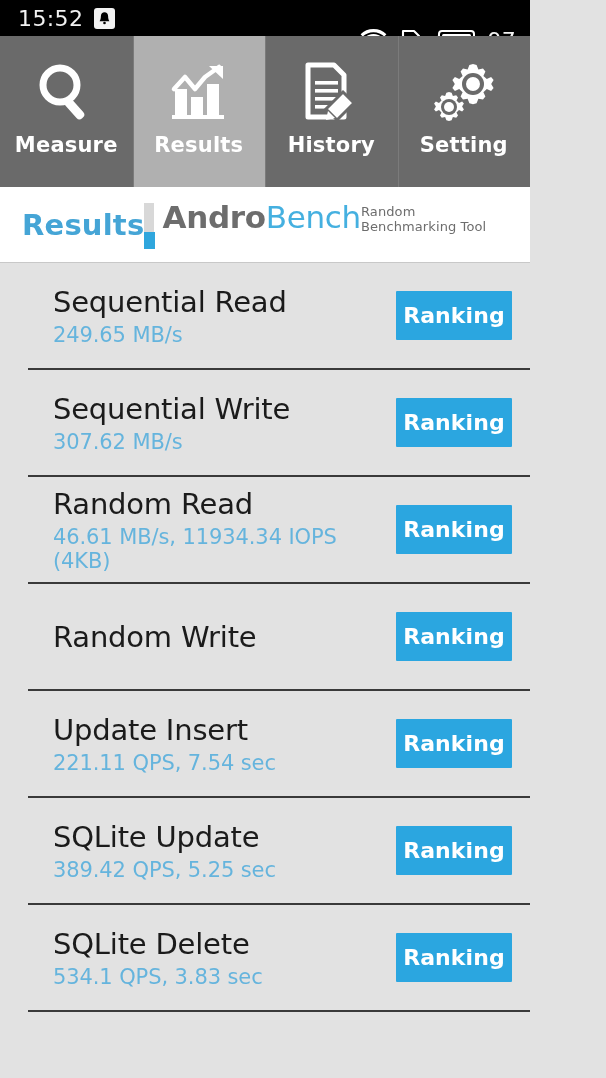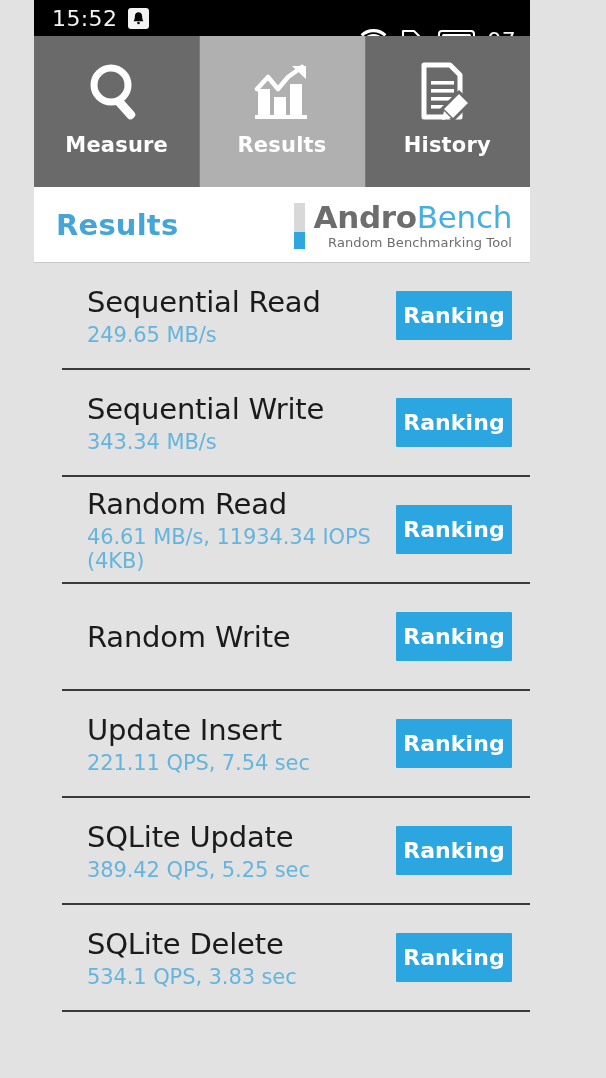--- a/index.html
+++ b/index.html
@@ -2,21 +2,21 @@
 <html><head>
 <meta charset="utf-8">
 <style>
   * { margin:0; padding:0; box-sizing:border-box; }
   html, body {
     width:606px; height:1078px;
     font-family:"DejaVu Sans", sans-serif;
     background:#e2e2e2;
     overflow:hidden;
   }
-  #app { width:530px; height:1078px; position:relative; display:flex; flex-direction:column;padding-left:34px; }
+  #app { width:530px; height:1078px; position:relative; display:flex; flex-direction:column; }
 
   
   .statusbar {
     height:36px; background:#000; color:#fff;
     display:flex; align-items:center; justify-content:space-between;
     padding:0 14px 0 18px; flex:0 0 36px;
   }
   .sb-left { display:flex; align-items:center; gap:11px; }
   .sb-time { font-size:22px; letter-spacing:.4px; color:#f2f2f2; font-family:"DejaVu Sans", sans-serif; }
   .sb-right { display:flex; align-items:center; gap:12px;margin-top:45px; }
@@ -49,21 +49,21 @@
     flex:0 0 76px; height:76px; background:#fff;
     display:flex; align-items:center; justify-content:space-between;
     padding:0 18px 0 22px; border-bottom:1px solid #c8c8c8; position:relative;
   }
   .page-title { color:#45a5d6; font-size:29px; font-weight:bold; letter-spacing:.2px; }
   .logo { display:flex; align-items:flex-start; gap:8px; }
   .logo-bar { width:11px; height:46px; margin-top:3px; position:relative; background:#d8d8d8; }
   .logo-bar::after {
     content:""; position:absolute; left:0; bottom:0; width:11px; height:17px; background:#2fa6dd;
   }
-  .logo-text { display:flex; flex-direction:column; align-items:flex-end; }
+  .logo-text { display:flex; flex-direction:row; align-items:flex-end; }
   .logo-main { font-size:31px; line-height:34px; letter-spacing:-.3px; }
   .logo-andro { color:#6d6d6d; font-weight:bold; }
   .logo-bench { color:#45b0e0; font-weight:normal; }
   .logo-sub { font-size:13px; color:#6d6d6d; letter-spacing:.1px; margin-top:1px; }
 
   
   .list { flex:1 1 auto; background:#e2e2e2; overflow:hidden; }
   .row {
     height:107px; padding:0 18px 0 25px;
     display:flex; align-items:center; justify-content:space-between;
@@ -154,20 +154,37 @@
           <rect x="17" y="30" width="23" height="3.6" fill="#fff"></rect>
           <rect x="17" y="38" width="23" height="3.6" fill="#fff"></rect>
           <rect x="17" y="46" width="18" height="3.6" fill="#fff"></rect>
           <path d="M45 33l11 11-17 17-11-11z" fill="#fff" stroke="#6a6a6a" stroke-width="3"></path>
           <path d="M28 61l2-9 7 7z" fill="#fff"></path>
         </svg>
       </span>
       <span class="tab-label">History</span>
     </div>
 
+    <div class="tab">
+      <span class="tab-icon">
+        <svg width="66" height="66" viewBox="0 0 66 66" aria-hidden="true">
+          <g fill="#fff">
+            <path d="M42 5l3.6 1 1.8 4.4 4.6-.8 2.4 3-2 4.3 3.4 3.2 4.3-2 2.5 3-2.4 4 2.4 4-2.5 3-4.3-2-3.4 3.2 2 4.3-2.4 3-4.6-.8-1.8 4.4-3.6 1-3.6-1-1.8-4.4-4.6.8-2.4-3 2-4.3-3.4-3.2-4.3 2-2.5-3 2.4-4-2.4-4 2.5-3 4.3 2 3.4-3.2-2-4.3 2.4-3 4.6.8L38.4 6z"></path>
+          </g>
+          <circle cx="42" cy="25" r="11" fill="#6a6a6a"></circle>
+          <circle cx="42" cy="25" r="7" fill="#fff"></circle>
+          <g fill="#fff">
+            <path d="M18 33l2.6.7 1.3 3.2 3.3-.6 1.8 2.2-1.5 3.1 2.5 2.3 3.1-1.5 1.8 2.2-1.8 2.9 1.8 2.9-1.8 2.2-3.1-1.5-2.5 2.3 1.5 3.1-1.8 2.2-3.3-.6-1.3 3.2-2.6.7-2.6-.7-1.3-3.2-3.3.6-1.8-2.2 1.5-3.1-2.5-2.3-3.1 1.5-1.8-2.2 1.8-2.9-1.8-2.9 1.8-2.2 3.1 1.5 2.5-2.3-1.5-3.1 1.8-2.2 3.3.6 1.3-3.2z"></path>
+          </g>
+          <circle cx="18" cy="48" r="8" fill="#6a6a6a"></circle>
+          <circle cx="18" cy="48" r="5" fill="#fff"></circle>
+        </svg>
+      </span>
+      <span class="tab-label">Setting</span>
+    </div>
 
   </div>
 
   <div class="header">
     <span class="page-title">Results</span>
     <div class="logo">
       <span class="logo-bar"></span>
       <span class="logo-text">
         <span class="logo-main"><span class="logo-andro">Andro</span><span class="logo-bench">Bench</span></span>
         <span class="logo-sub">Random Benchmarking Tool</span>
@@ -181,21 +198,21 @@
       <span class="row-text">
         <span class="row-title">Sequential Read</span>
         <span class="row-value">249.65 MB/s</span>
       </span>
       <button class="rank-btn">Ranking</button>
     </div>
 
     <div class="row">
       <span class="row-text">
         <span class="row-title">Sequential Write</span>
-        <span class="row-value">343.34 MB/s</span>
+        <span class="row-value">307.62 MB/s</span>
       </span>
       <button class="rank-btn">Ranking</button>
     </div>
 
     <div class="row">
       <span class="row-text">
         <span class="row-title">Random Read</span>
         <span class="row-value">46.61 MB/s, 11934.34 IOPS (4KB)</span>
       </span>
       <button class="rank-btn">Ranking</button>

